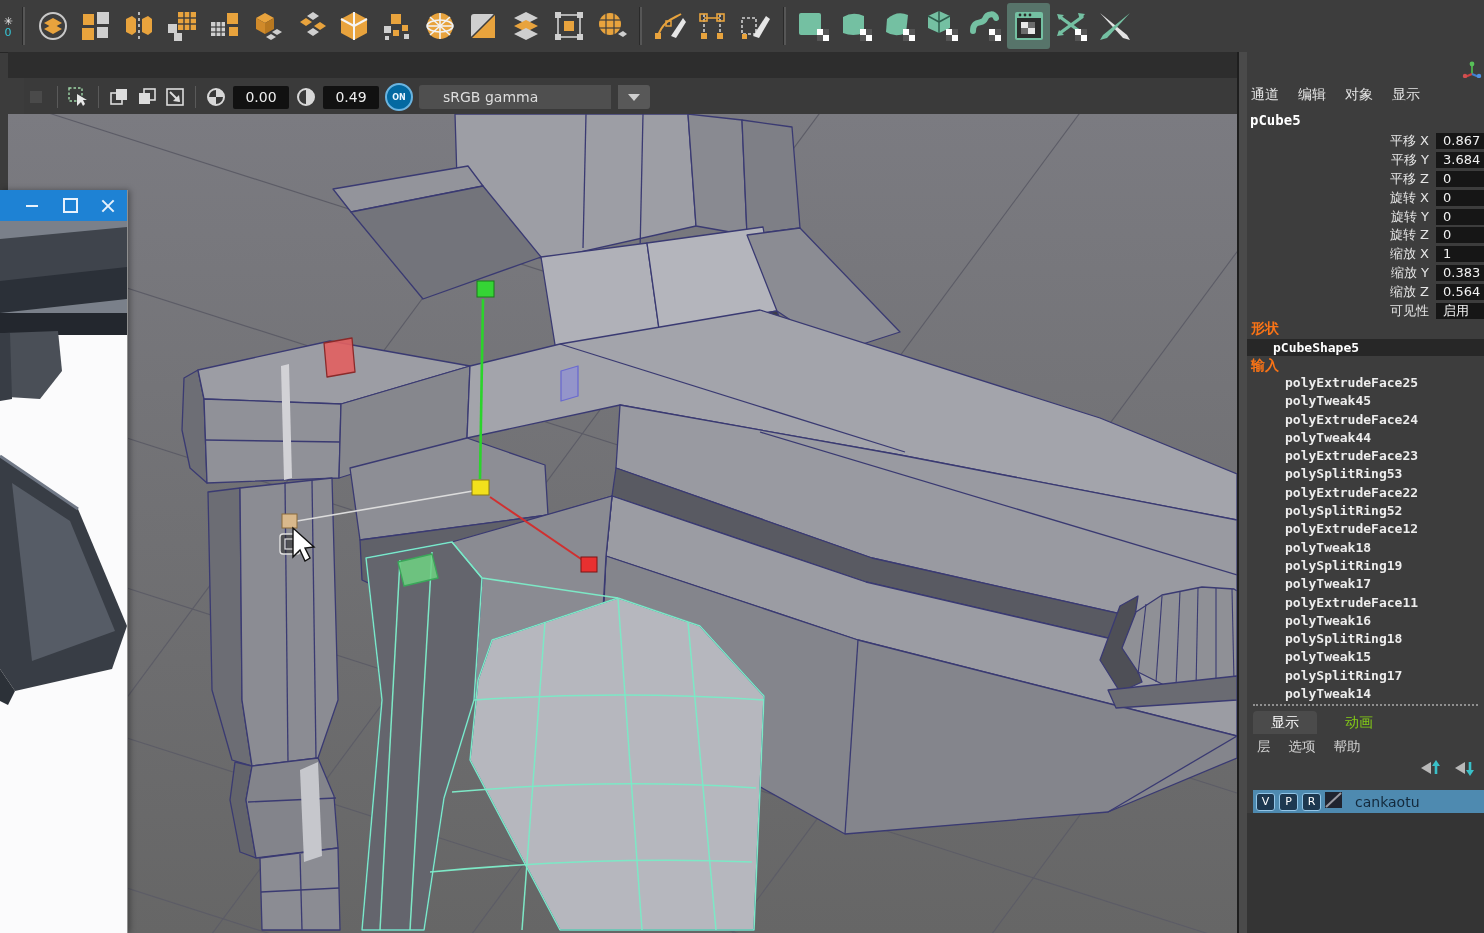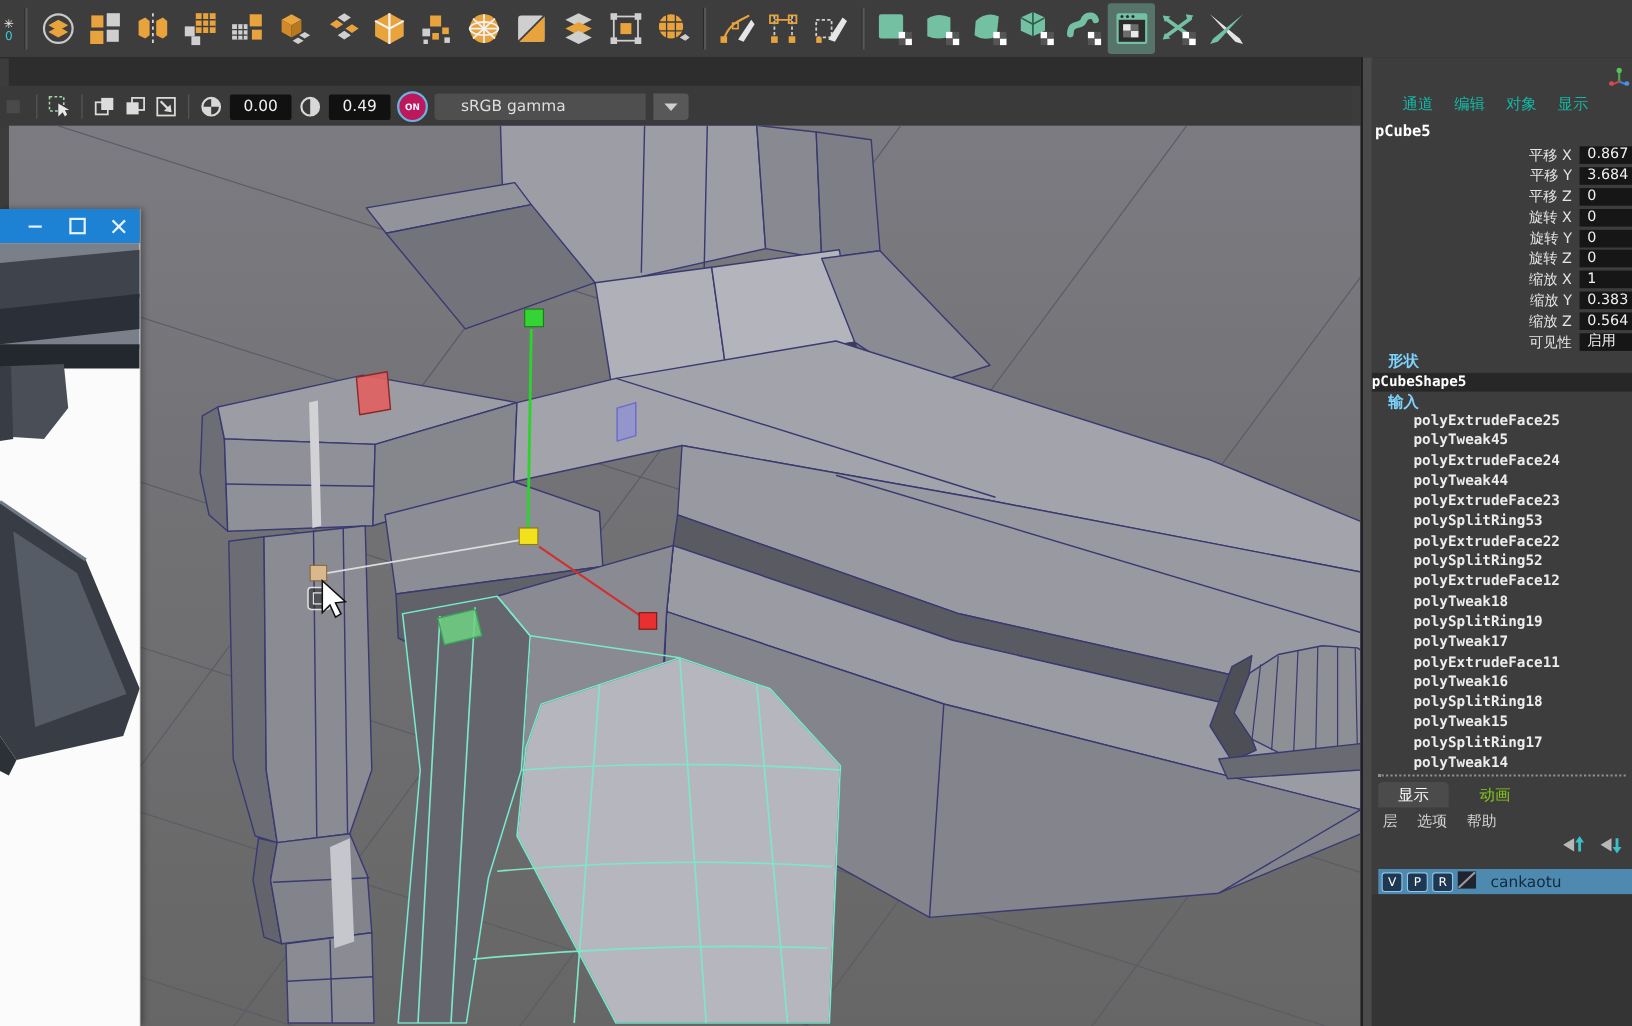--- a/index.html
+++ b/index.html
@@ -10,51 +10,51 @@
     border-bottom:1px solid #262626;display:flex;align-items:center;}
   .tt-clip{width:16px;height:52px;display:flex;flex-direction:column;align-items:center;justify-content:center;
     color:#e8e8e8;font-size:11px;}
   .tt-clip .badge{color:#35c8d8;font-size:11px;line-height:10px;}
   .tt-sep{width:2px;height:38px;background:#565656;border-left:1px solid #2a2a2a;margin:0 6px;}
   .tt-btn{width:43px;height:46px;display:flex;align-items:center;justify-content:center;border-radius:3px;}
   .tt-btn.active{background:#57746a;}
   .tt-btn svg{display:block;}
   
   .vp-gapstrip{position:absolute;left:8px;top:52px;width:1229px;height:26px;background:#2d2d2d;}
-  .vp-toolbar{position:absolute;left:0;top:78px;width:1229px;height:38px;background:#3a3a3a;
+  .vp-toolbar{position:absolute;left:24px;top:78px;width:1229px;height:38px;background:#3a3a3a;
     display:flex;align-items:center;gap:6px;padding-left:2px;box-sizing:border-box;}
   .vp-sep{width:1px;height:22px;background:#5a5a5a;margin:0 3px;}
   .vp-ic{width:22px;height:22px;display:flex;align-items:center;justify-content:center;}
   .vp-field{height:23px;min-width:46px;background:#111;color:#efefef;font-size:14px;
     display:flex;align-items:center;justify-content:center;border-radius:2px;padding:0 5px;}
-  .vp-on{width:24px;height:24px;border-radius:50%;background:#be185d;border:2px solid #6ab4e0;
+  .vp-on{width:24px;height:24px;border-radius:50%;background:#0369a1;border:2px solid #6ab4e0;
     color:#eaf6ff;font-size:8px;font-weight:bold;display:flex;align-items:center;justify-content:center;}
   .vp-dd{height:24px;width:168px;background:#4f4f4f;border-radius:3px 0 0 3px;color:#dedede;
     font-size:14px;display:flex;align-items:center;padding-left:24px;}
   .vp-dd-btn{height:24px;width:32px;background:#585858;border-radius:0 3px 3px 0;margin-left:1px;
     display:flex;align-items:center;justify-content:center;}
   .vp-dd-btn i{width:0;height:0;border-left:6px solid transparent;border-right:6px solid transparent;
     border-top:7px solid #cfcfcf;}
   .viewport-svg{position:absolute;left:8px;top:114px;}
   
   .divider{position:absolute;left:1237px;top:52px;width:10px;height:881px;background:#4a4a4a;border-left:2px solid #1e1e1e;}
   .right-panel{position:absolute;left:1247px;top:52px;width:237px;height:881px;background:#3d3d3d;overflow:hidden;}
   .corner-axis{position:absolute;right:2px;top:8px;}
-  .cb-menu{position:absolute;left:28px;top:34px;display:flex;gap:19px;color:#14b8a6;font-size:14px;}
+  .cb-menu{position:absolute;left:4px;top:34px;display:flex;gap:19px;color:#e5e5e5;font-size:14px;}
   .cb-obj{position:absolute;left:3px;top:60px;color:#fff;font-weight:bold;font-size:14px;
     font-family:"DejaVu Sans Mono","Liberation Mono",monospace;}
   .cb-rows{position:absolute;left:0;top:80px;width:260px;}
   .cb-row{display:flex;align-items:center;height:18.8px;}
   .cb-row .lbl{width:182px;text-align:right;color:#e5e5e5;font-size:13px;}
   .cb-row .val{margin-left:7px;width:64px;height:16px;background:#161616;color:#f2f2f2;font-size:13px;
     padding:0 0 0 7px;line-height:16px;}
-  .cb-header{position:absolute;left:15px;color:#7dd3fc;font-weight:bold;font-size:14px;}
+  .cb-header{position:absolute;left:4px;color:#f97316;font-weight:bold;font-size:14px;}
   .cb-shape-row{position:absolute;left:0;width:237px;height:17px;background:#272727;color:#fff;
     font-weight:bold;font-size:13px;font-family:"DejaVu Sans Mono","Liberation Mono",monospace;
-    box-sizing:border-box;line-height:17px;}
+    padding-left:26px;box-sizing:border-box;line-height:17px;}
   .cb-inputs{position:absolute;left:12px;top:322px;width:237px;height:330px;overflow:hidden;}
   .cb-input-item{height:18.3px;line-height:18.3px;padding-left:26px;color:#ededed;font-weight:bold;
     font-size:13px;font-family:"DejaVu Sans Mono","Liberation Mono",monospace;}
   .dotted-sep{position:absolute;left:6px;top:652px;width:225px;border-top:2px dotted #8f8f8f;}
   .lp-tabs{position:absolute;left:6px;top:659px;display:flex;gap:10px;height:23px;}
   .lp-tab{min-width:48px;padding:0 8px;display:flex;align-items:center;justify-content:center;
     font-size:14px;color:#84cc16;border-radius:4px 4px 0 0;}
   .lp-tab.active{background:#4b4b4b;color:#fff;}
   .lp-menu{position:absolute;left:10px;top:686px;display:flex;gap:18px;color:#d2d2d2;font-size:13.5px;}
   .lp-icons{position:absolute;right:8px;top:708px;display:flex;gap:12px;}

